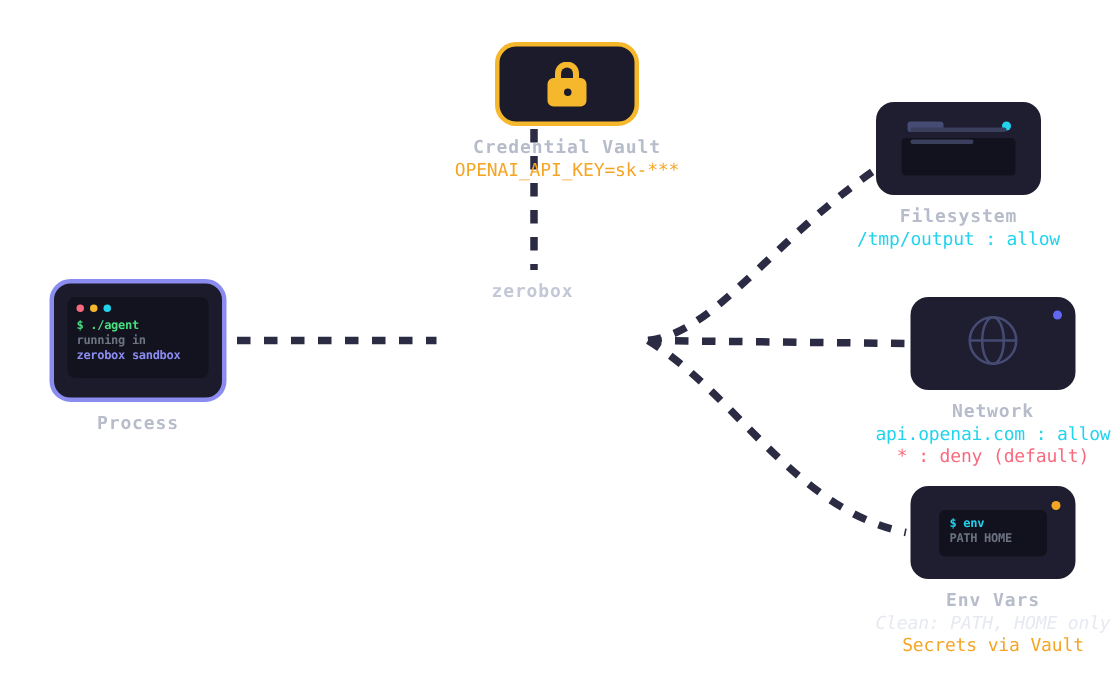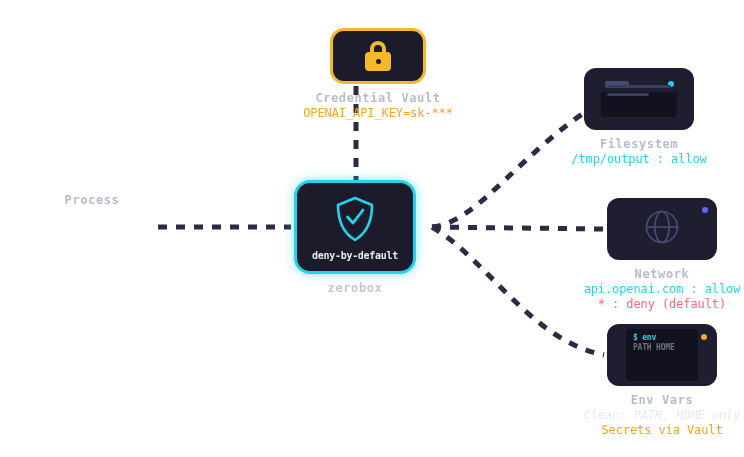--- a/index.html
+++ b/index.html
@@ -206,21 +206,21 @@
     right: 9px;
     top: 9px;
     width: 6px;
     height: 6px;
     border-radius: 50%;
     background: #6366f1;
   }
 
   .env-term {
     width: 72px;
-    height: 52px;
+    height: 31px;
     background: #12121f;
     border-radius: 4px;
     padding: 4px 7px;
     box-sizing: border-box;
     text-align: left;
   }
   .env-dot {
     position: absolute;
     right: 10px;
     top: 10px;
@@ -273,33 +273,36 @@
         <span class="shackle"></span>
         <span class="body"></span>
         <span class="keyhole"></span>
       </div>
     </div>
     <div class="label">Credential Vault</div>
     <div class="cap cap-amber">OPENAI_API_KEY=sk-***</div>
   </div>
 
   <div class="node" style="left:32px; top:186px; width:120px;">
+    <div class="card process-card">
+      <div class="term">
+        <div class="dots">
+          <i class="dot-r"></i>
+          <i class="dot-y"></i>
+          <i class="dot-c"></i>
+        </div>
+        <div class="tline t-green">$ ./agent</div>
+        <div class="tline t-gray">running in</div>
+        <div class="tline t-purp">zerobox sandbox</div>
+      </div>
+    </div>
     <div class="label">Process</div>
   </div>
 
   <div class="node" style="left:294px; top:180px; width:122px;">
-    <div class="card zb-card">
-      <span class="shield-wrap">
-        <svg width="42" height="48" viewBox="0 0 42 48">
-          <path d="M21 3 L38 10 C38 28 31 39 21 45 C11 39 4 28 4 10 Z" fill="none" stroke="#22d3ee" stroke-width="2.6" stroke-linejoin="round"></path>
-          <path d="M13.5 22 L19 28 L29 15" fill="none" stroke="#22d3ee" stroke-width="2.8" stroke-linecap="round" stroke-linejoin="round"></path>
-        </svg>
-      </span>
-      <div class="zb-text">deny-by-default</div>
-    </div>
     <div class="label label-zb">zerobox</div>
   </div>
 
   <div class="node" style="left:584px; top:68px; width:110px;">
     <div class="card res-card">
       <div class="fs-icon">
         <span class="fs-tab"></span>
         <span class="fs-dot"></span>
         <span class="fs-panel"></span>
         <span class="fs-line fs-l1"></span>

